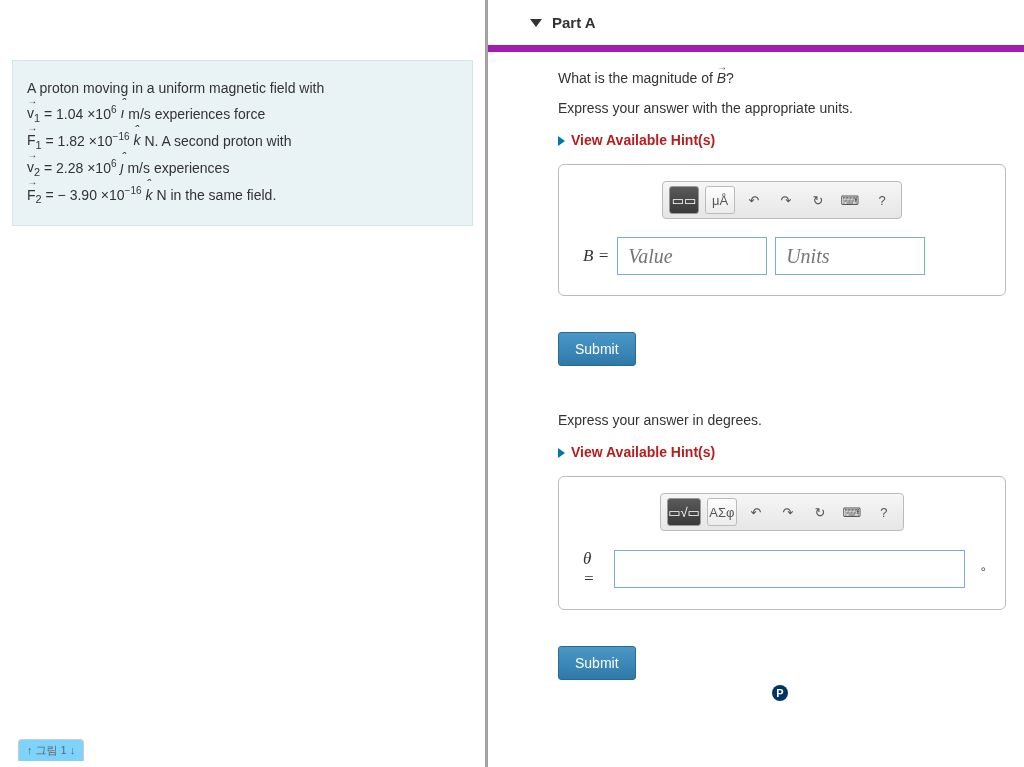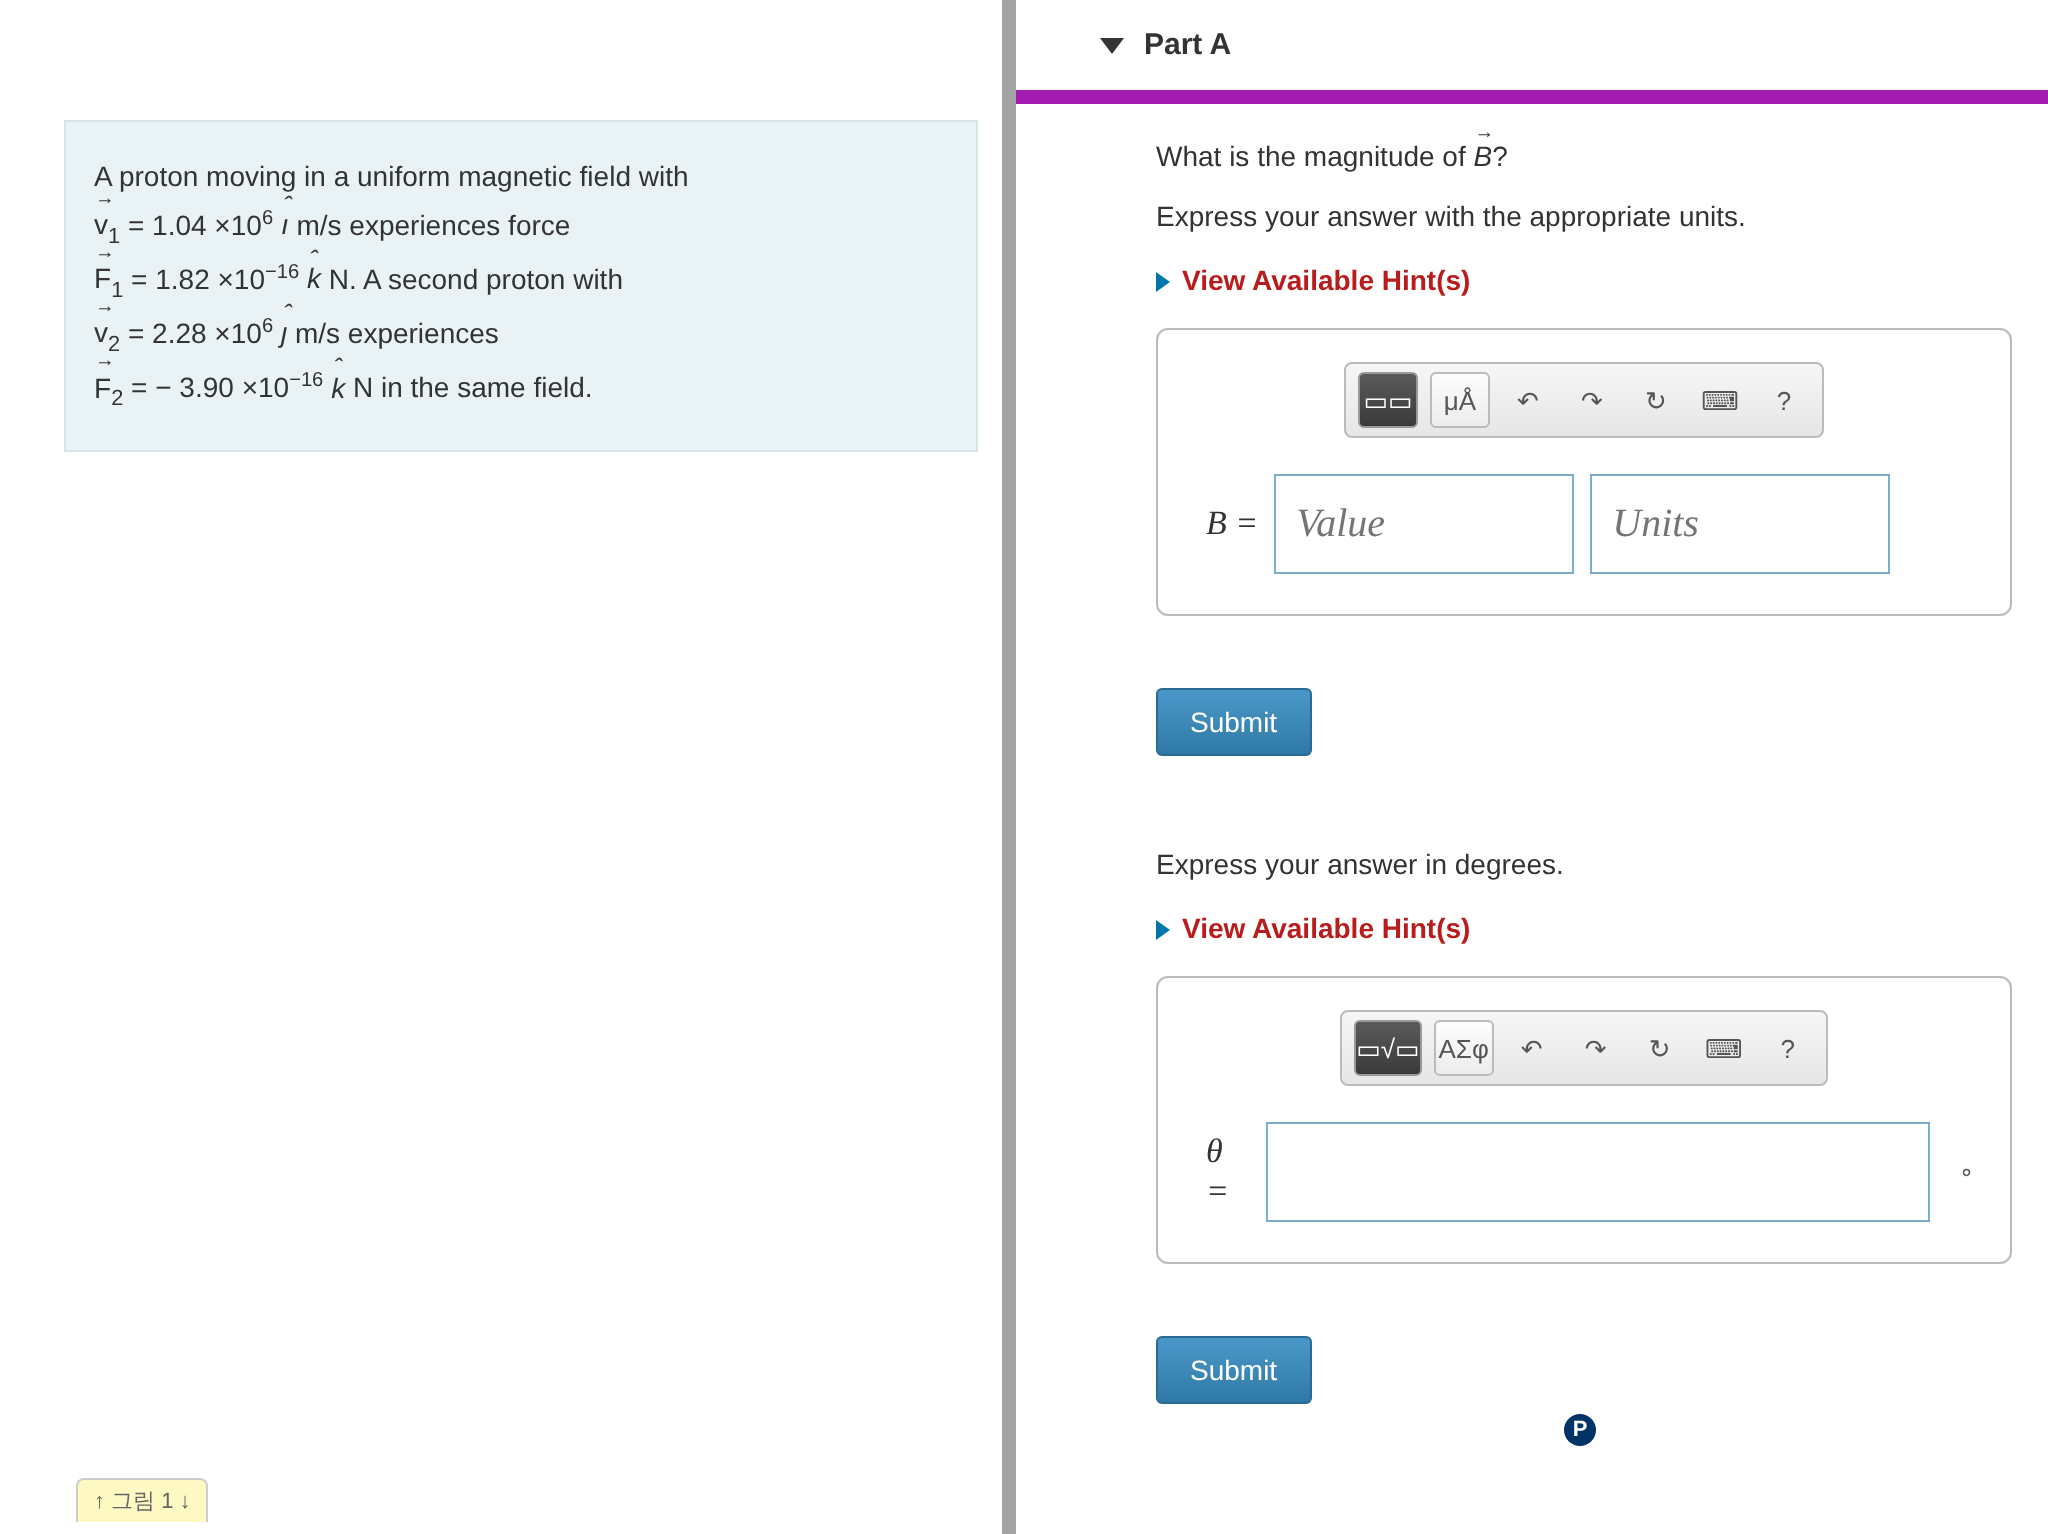--- a/index.html
+++ b/index.html
@@ -8,24 +8,23 @@
     font-family: Arial, Helvetica, sans-serif;
     font-size: 14px;
     color: #333;
     background: #fff;
     width: 1024px;
   }
   .layout { display: flex; }
   .left-col {
     width: 488px;
     padding: 60px 12px 0 12px;
-    border-right: 7px solid #a3a3a3;
+    border-right: 3px solid #a3a3a3;
     min-height: 767px;
     position: relative;
-    margin-left: 20px;
   }
   .problem-box {
     background: #e9f2f4;
     border: 1px solid #d4e4e8;
     padding: 16px 14px;
     line-height: 1.7;
   }
   sup { font-size: 0.72em; }
   sub { font-size: 0.78em; }
   .right-col {
@@ -107,21 +106,21 @@
     min-width: 26px;
   }
   .answer-row {
     display:flex;
     align-items:center;
     gap:8px;
     padding-left: 6px;
   }
   .var-label { font-style: italic; font-family: Georgia, 'Times New Roman', serif; font-size:17px;}
   .value-input, .units-input, .theta-input {
-    height: 50px;
+    height: 38px;
     border: 1px solid #7aaed0;
     padding: 4px 10px;
     font-size: 20px;
     font-style: italic;
     font-family: Georgia, 'Times New Roman', serif;
     color: #999;
     background: #fff;
   }
   .value-input { width: 150px; }
   .units-input { width: 150px; }
@@ -143,21 +142,21 @@
   .ovec::before { content:"→"; position:absolute; top:-0.95em; left:0.05em; font-size:0.7em;}
   .hat { display:inline-block; position:relative; font-style: italic;}
   .hat::before { content:"ˆ"; position:absolute; top:-0.65em; left:0.1em; font-size:0.9em;}
   .bottom-stub{
     position:absolute; bottom:6px; left:18px;
     border:1px solid #ccc; border-bottom:none;
     border-radius:4px 4px 0 0;
     padding:3px 8px;
     font-size:11px;
     color:#666;
-    background:#fef9c3;
+    background:#7dd3fc;
   }
   .brand-stub{
     text-align:center; color:#036; font-weight:bold; font-size:14px;
     padding-top:4px;
   }
   .brand-circle{
     display:inline-block;width:16px;height:16px;border-radius:50%;
     background:#036;color:#fff;font-size:11px;line-height:16px;text-align:center;
     margin-right:4px;vertical-align:middle;
   }

